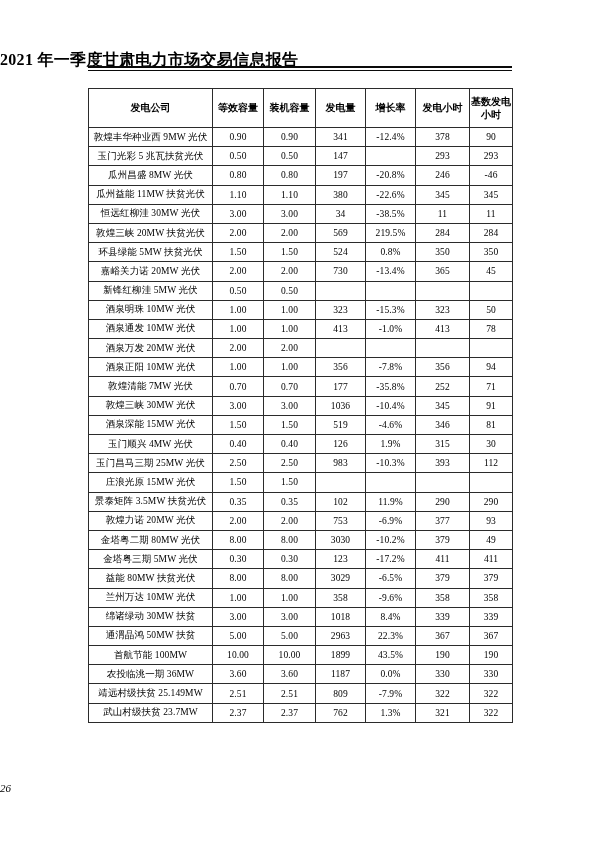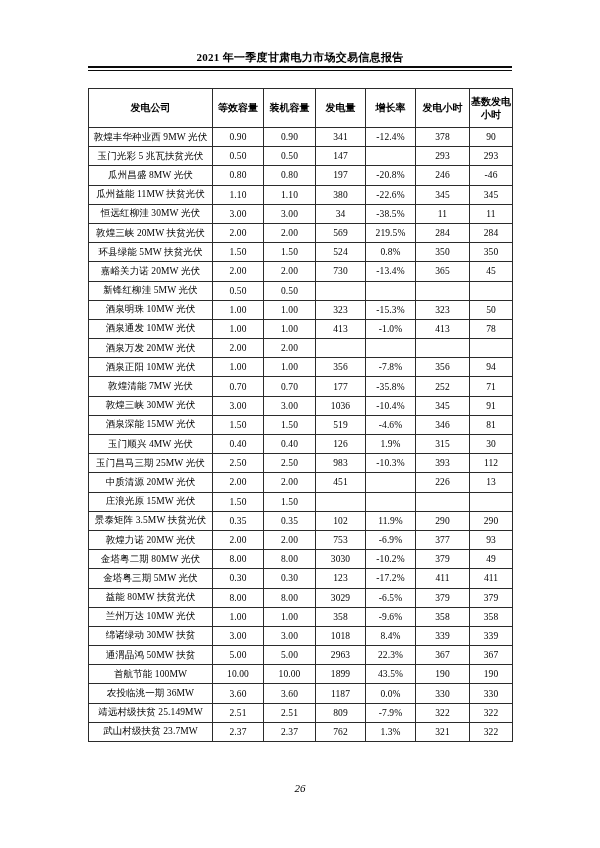--- a/index.html
+++ b/index.html
@@ -7,22 +7,21 @@
     position:relative;
     width:600px;height:848px;
     background:#ffffff;
     color:#000;
     font-family:"Liberation Serif", serif;
     overflow:hidden;
   }
   .doc-title{
     position:absolute;
     top:50px;left:0;width:600px;
-    text-align:center;
-    font-size:11px;
+    font-size:16px;
     font-weight:bold;
     letter-spacing:0.3px;
   }
   .title-rule{
     position:absolute;
     top:66px;left:88px;width:424px;
     height:2px;
     border-top:2.5px solid #0a0a0a;
     border-bottom:1px solid #0a0a0a;
   }
@@ -56,21 +55,21 @@
   col.c0{width:124px;}
   col.c1{width:51px;}
   col.c2{width:52px;}
   col.c3{width:50px;}
   col.c4{width:50px;}
   col.c5{width:54px;}
   col.c6{width:43px;}
   .page-number{
     position:absolute;
     top:782px;left:0;width:600px;
-    text-align:center;
+    text-align:left;
     font-size:11px;
     font-style:italic;
   }
 </style>
 </head>
 <body>
 
 <div class="page">
 
   <div class="doc-title">2021 年一季度甘肃电力市场交易信息报告</div>
@@ -255,29 +254,20 @@
         <tr>
           <td>玉门昌马三期 25MW 光伏</td>
           <td>2.50</td>
           <td>2.50</td>
           <td>983</td>
           <td>-10.3%</td>
           <td>393</td>
           <td>112</td>
         </tr>
         <tr>
-          <td>中质清源 20MW 光伏</td>
-          <td>2.00</td>
-          <td>2.00</td>
-          <td>451</td>
-          <td></td>
-          <td>226</td>
-          <td>13</td>
-        </tr>
-        <tr>
           <td>庄浪光原 15MW 光伏</td>
           <td>1.50</td>
           <td>1.50</td>
           <td></td>
           <td></td>
           <td></td>
           <td></td>
         </tr>
         <tr>
           <td>景泰矩阵 3.5MW 扶贫光伏</td>

